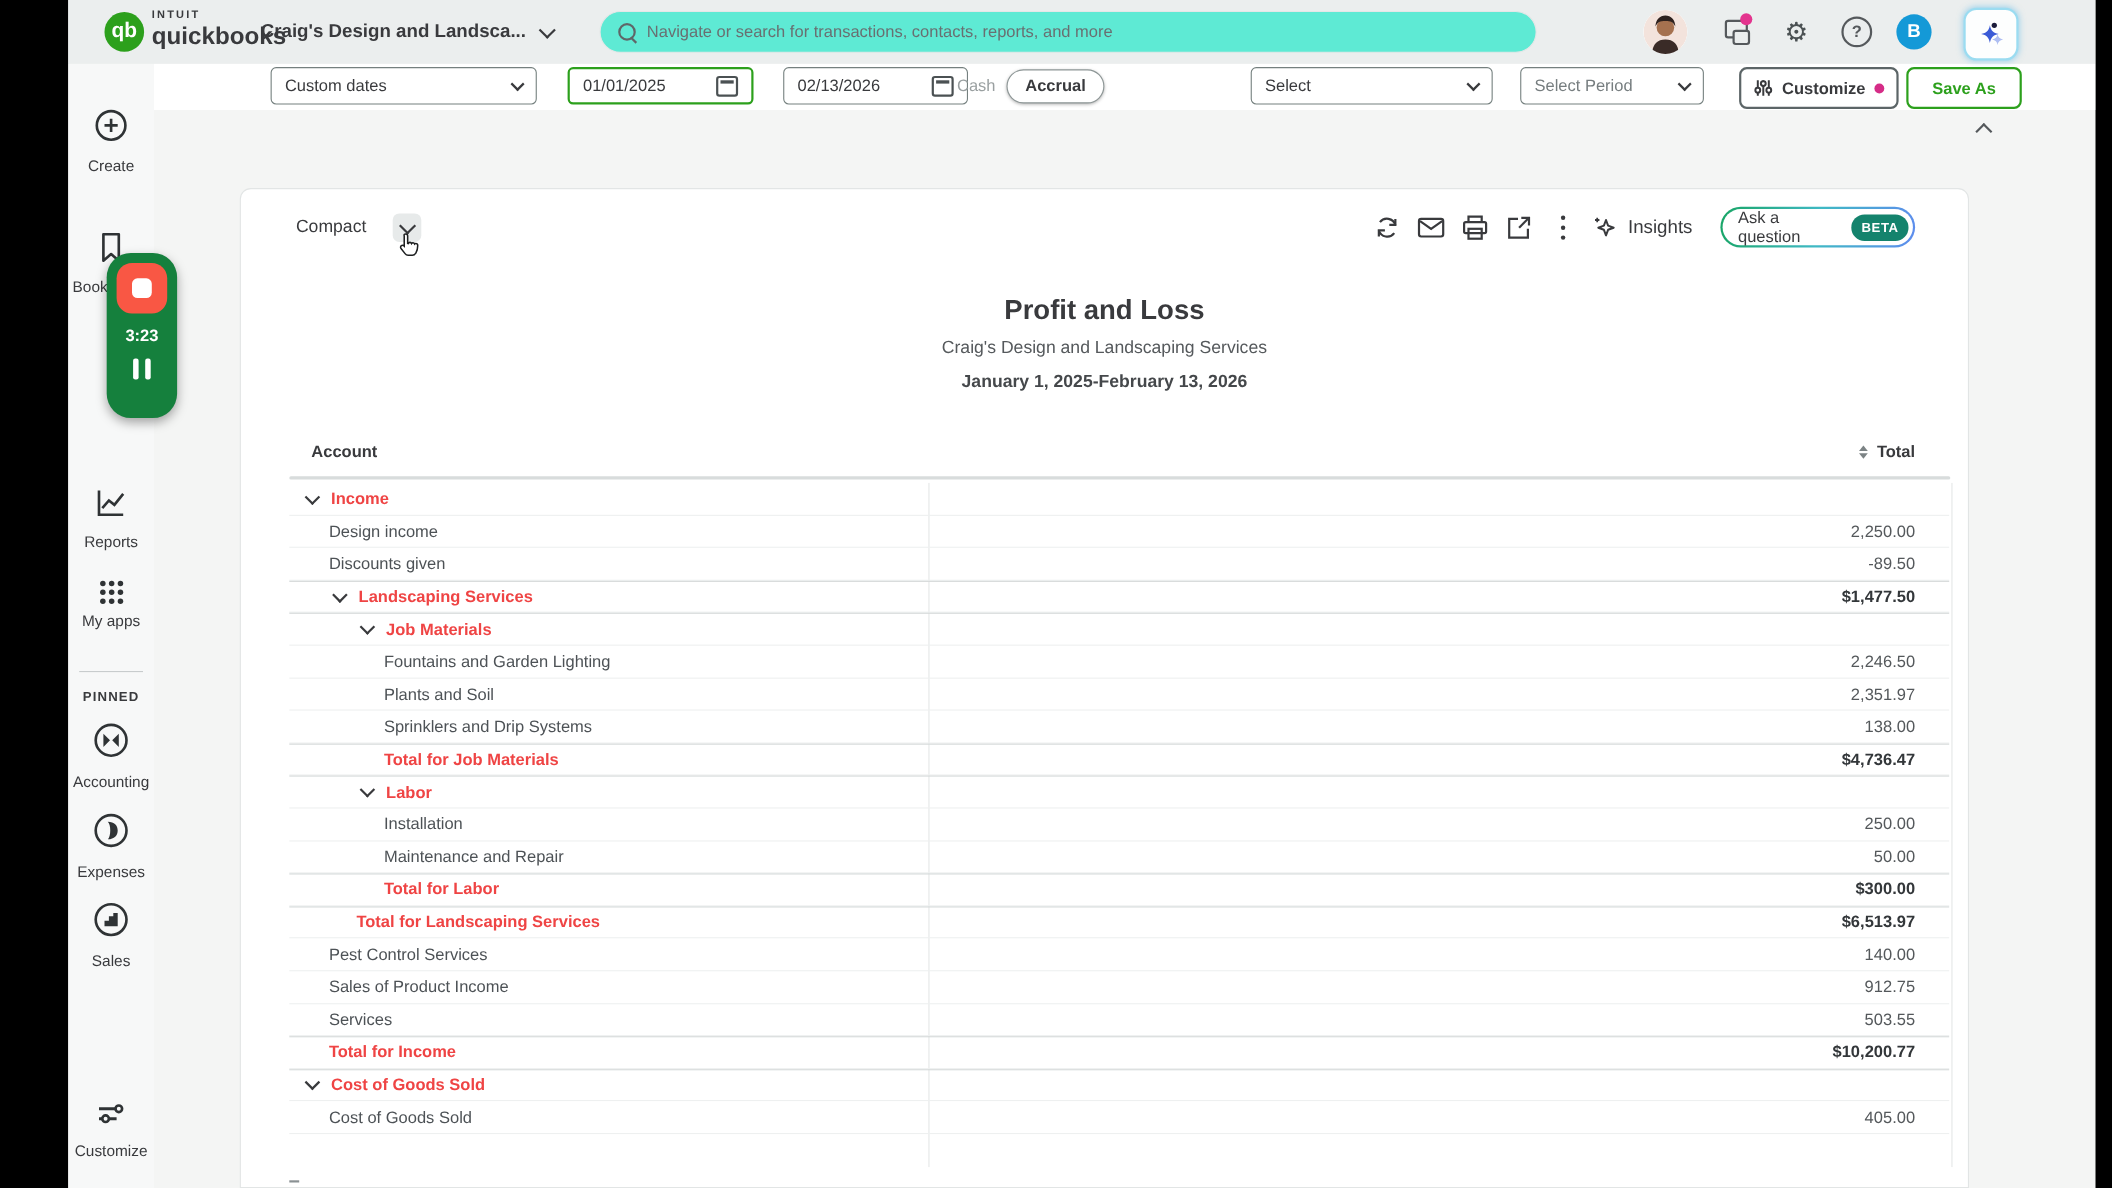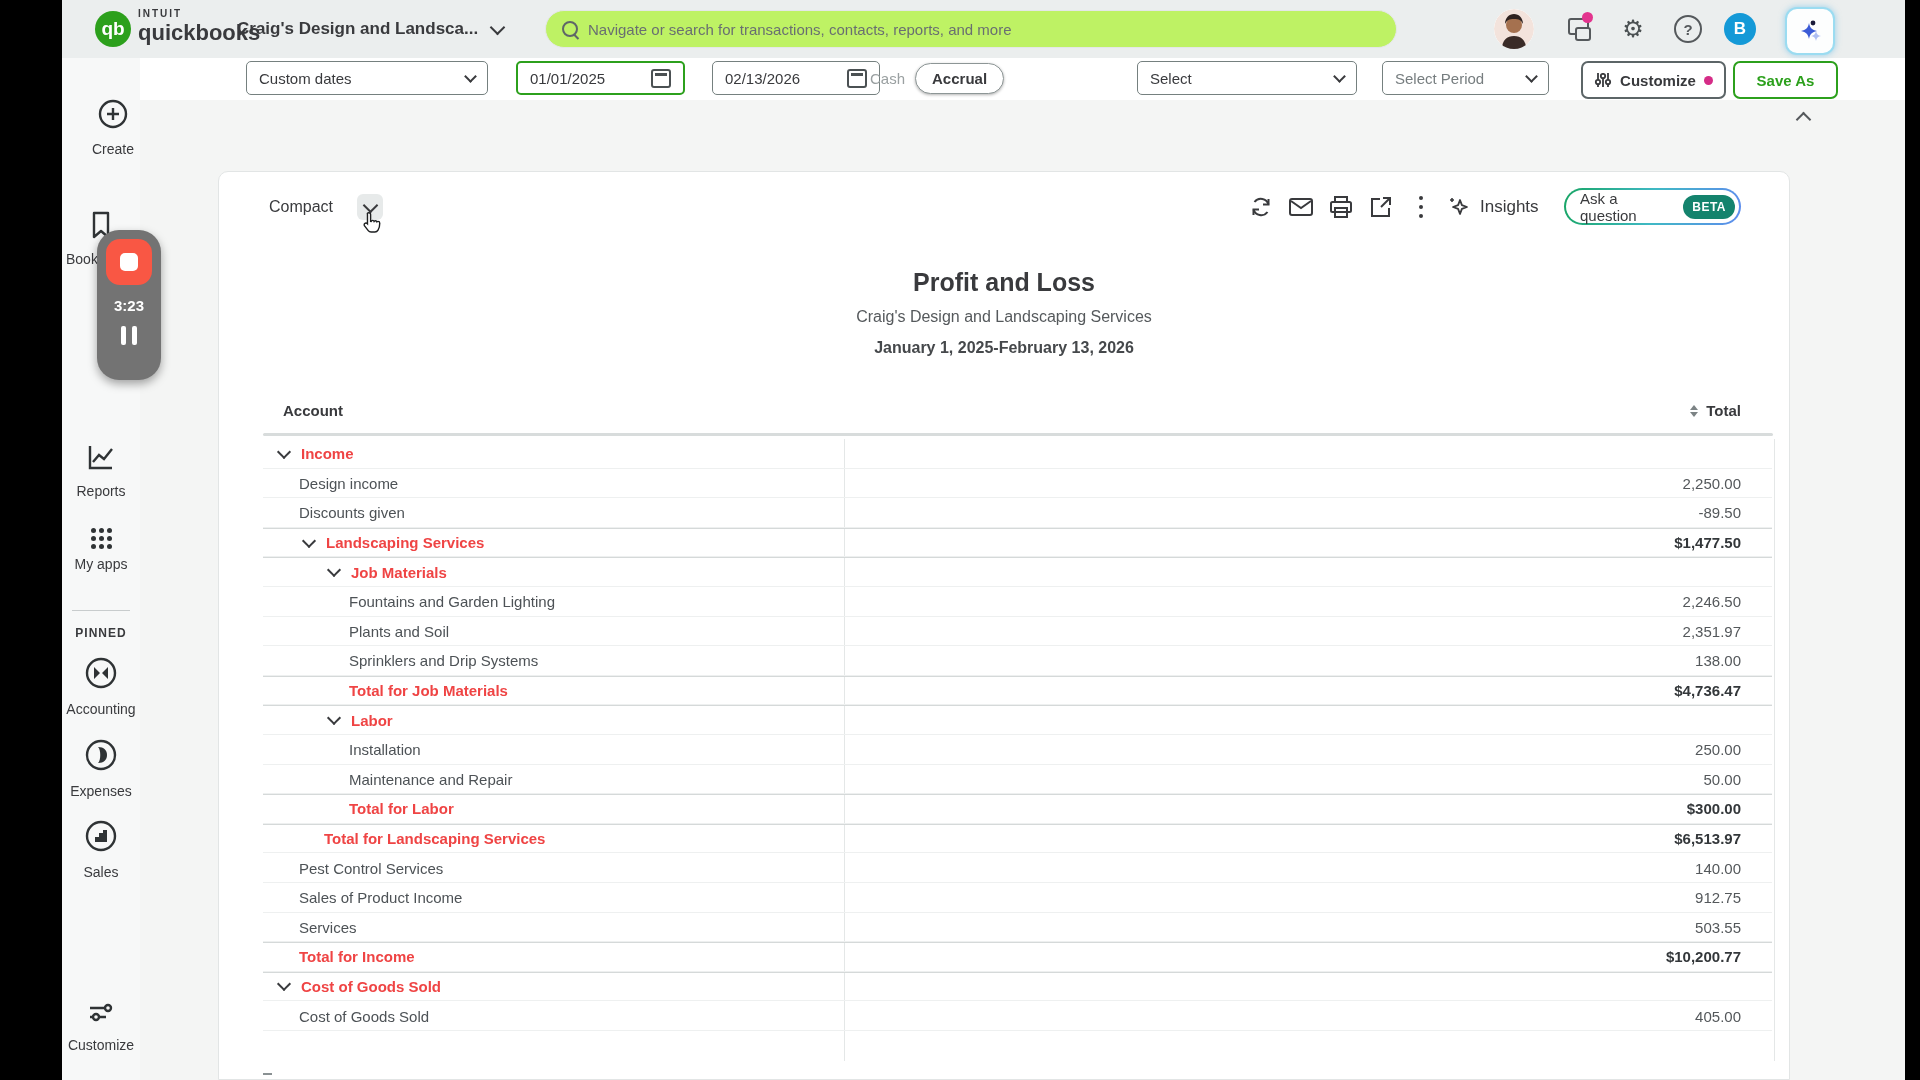--- a/index.html
+++ b/index.html
@@ -11,21 +11,21 @@
   .topbar{position:absolute;left:0;top:0;width:1843px;height:58px;background:#ebeeee;z-index:30;}
   .qb-logo{position:absolute;left:33px;top:11px;width:36px;height:36px;border-radius:50%;background:#2ca01c;
            color:#fff;font-weight:bold;font-size:19px;display:flex;align-items:center;justify-content:center;}
   .brand{position:absolute;left:76px;top:9px;line-height:1;}
   .brand .intuit{font-size:10px;font-weight:bold;letter-spacing:2px;color:#393a3d;}
   .brand .qbooks{font-size:22px;font-weight:bold;color:#393a3d;margin-top:3px;}
   .company{position:absolute;left:175px;top:0;height:58px;display:flex;align-items:center;gap:14px;
            font-size:17px;font-weight:bold;color:#393a3d;cursor:pointer;}
   .chev{width:9px;height:9px;border-right:2px solid #393a3d;border-bottom:2px solid #393a3d;
         transform:rotate(45deg);display:inline-block;margin-top:-4px;}
-  .search{position:absolute;left:483px;top:10px;width:852px;height:38px;background:#bef264;border:1px solid #e4e7e7;
+  .search{position:absolute;left:483px;top:10px;width:852px;height:38px;background:#5eead4;border:1px solid #e4e7e7;
           border-radius:19px;display:flex;align-items:center;padding:0 16px;box-sizing:border-box;gap:10px;}
   .mag{width:12px;height:12px;border:2px solid #5f6668;border-radius:50%;position:relative;flex:none;}
   .mag::after{content:'';position:absolute;width:2px;height:7px;background:#5f6668;left:11px;top:10px;transform:rotate(-45deg);}
   .search .ph{font-size:15px;color:#696f71;}
   .avatar{position:absolute;left:1432px;top:9px;width:40px;height:40px;border-radius:50%;background:#fff;overflow:hidden;cursor:pointer;}
   .tb-icon{position:absolute;top:0;height:58px;width:40px;display:flex;align-items:center;justify-content:center;cursor:pointer;}
   .notif{position:absolute;left:1498px;}
   .notif .r1{position:absolute;left:8px;top:18px;width:17px;height:13px;border:2px solid #55595c;border-radius:3px;}
   .notif .r2{position:absolute;left:15px;top:27px;width:12px;height:10px;border:2px solid #55595c;border-radius:3px;background:#ebeeee;}
   .notif .dot{position:absolute;left:22px;top:12px;width:11px;height:11px;border-radius:50%;background:#e3348e;}
@@ -43,21 +43,21 @@
   .snav{position:absolute;left:0;width:78px;text-align:center;cursor:pointer;}
   .snav .lbl{font-size:14px;color:#393a3d;margin-top:7px;}
   .sic{display:inline-block;}
   .divider{position:absolute;left:10px;top:552px;width:58px;height:1px;background:#c8cccd;}
   .pinned{position:absolute;left:0;top:568px;width:78px;text-align:center;font-size:12px;font-weight:bold;
           letter-spacing:1px;color:#393a3d;}
   .grid9{display:grid;grid-template-columns:repeat(3,5px);grid-gap:3px;justify-content:center;}
   .grid9 i{width:5px;height:5px;border-radius:50%;background:#2f3335;}
 
   
-  .recorder{position:absolute;left:35px;top:230px;width:64px;height:150px;background:#737373;border-radius:22px;
+  .recorder{position:absolute;left:35px;top:230px;width:64px;height:150px;background:#15803d;border-radius:22px;
             box-shadow:0 4px 10px rgba(0,0,0,.35);z-index:40;display:flex;flex-direction:column;align-items:center;}
   .stopbtn{margin-top:9px;width:46px;height:46px;border-radius:14px;background:#f95744;display:flex;align-items:center;justify-content:center;cursor:pointer;}
   .stopbtn i{width:18px;height:18px;background:#fff;border-radius:5px;}
   .rectime{color:#fff;font-size:15px;font-weight:bold;margin-top:12px;}
   .pausebtn{margin-top:12px;display:flex;gap:6px;cursor:pointer;}
   .pausebtn i{width:5px;height:19px;background:#fff;border-radius:2px;}
 
   
   .filterbar{position:absolute;left:78px;top:58px;width:1765px;height:42px;background:#fff;z-index:10;}
   .ctrl{position:absolute;top:3px;height:34px;box-sizing:border-box;border:1px solid #75807f;border-radius:5px;
@@ -164,21 +164,21 @@
     <div class="assist">
       <svg width="26" height="26" viewBox="0 0 26 26">
         <circle cx="16" cy="5" r="2.4" fill="#1b1b3a"></circle>
         <path d="M4 13c5-1 7-3 8-8 1 5 3 7 8 8-5 1-7 3-8 8-1-5-3-7-8-8z" fill="#3b5bd6"></path>
         <path d="M14 18c3-.5 4.5-2 5-5 .5 3 2 4.5 5 5-3 .5-4.5 2-5 5-.5-3-2-4.5-5-5z" fill="#aebef2"></path>
       </svg>
     </div>
   </div>
 
   <div class="sidebar">
-    <div class="snav" style="top:40px;padding-left:12px;">
+    <div class="snav" style="top:40px;">
       <svg class="sic" width="32" height="32" viewBox="0 0 32 32">
         <circle cx="16" cy="16" r="13" fill="none" stroke="#2f3335" stroke-width="2.4"></circle>
         <path d="M16 10v12M10 16h12" stroke="#2f3335" stroke-width="2.4"></path>
       </svg>
       <div class="lbl">Create</div>
     </div>
     <div class="snav" style="top:152px;">
       <svg class="sic" width="28" height="30" viewBox="0 0 28 30">
         <path d="M7 3h14v24l-7-6-7 6z" fill="none" stroke="#2f3335" stroke-width="2.4" stroke-linejoin="round"></path>
       </svg>

